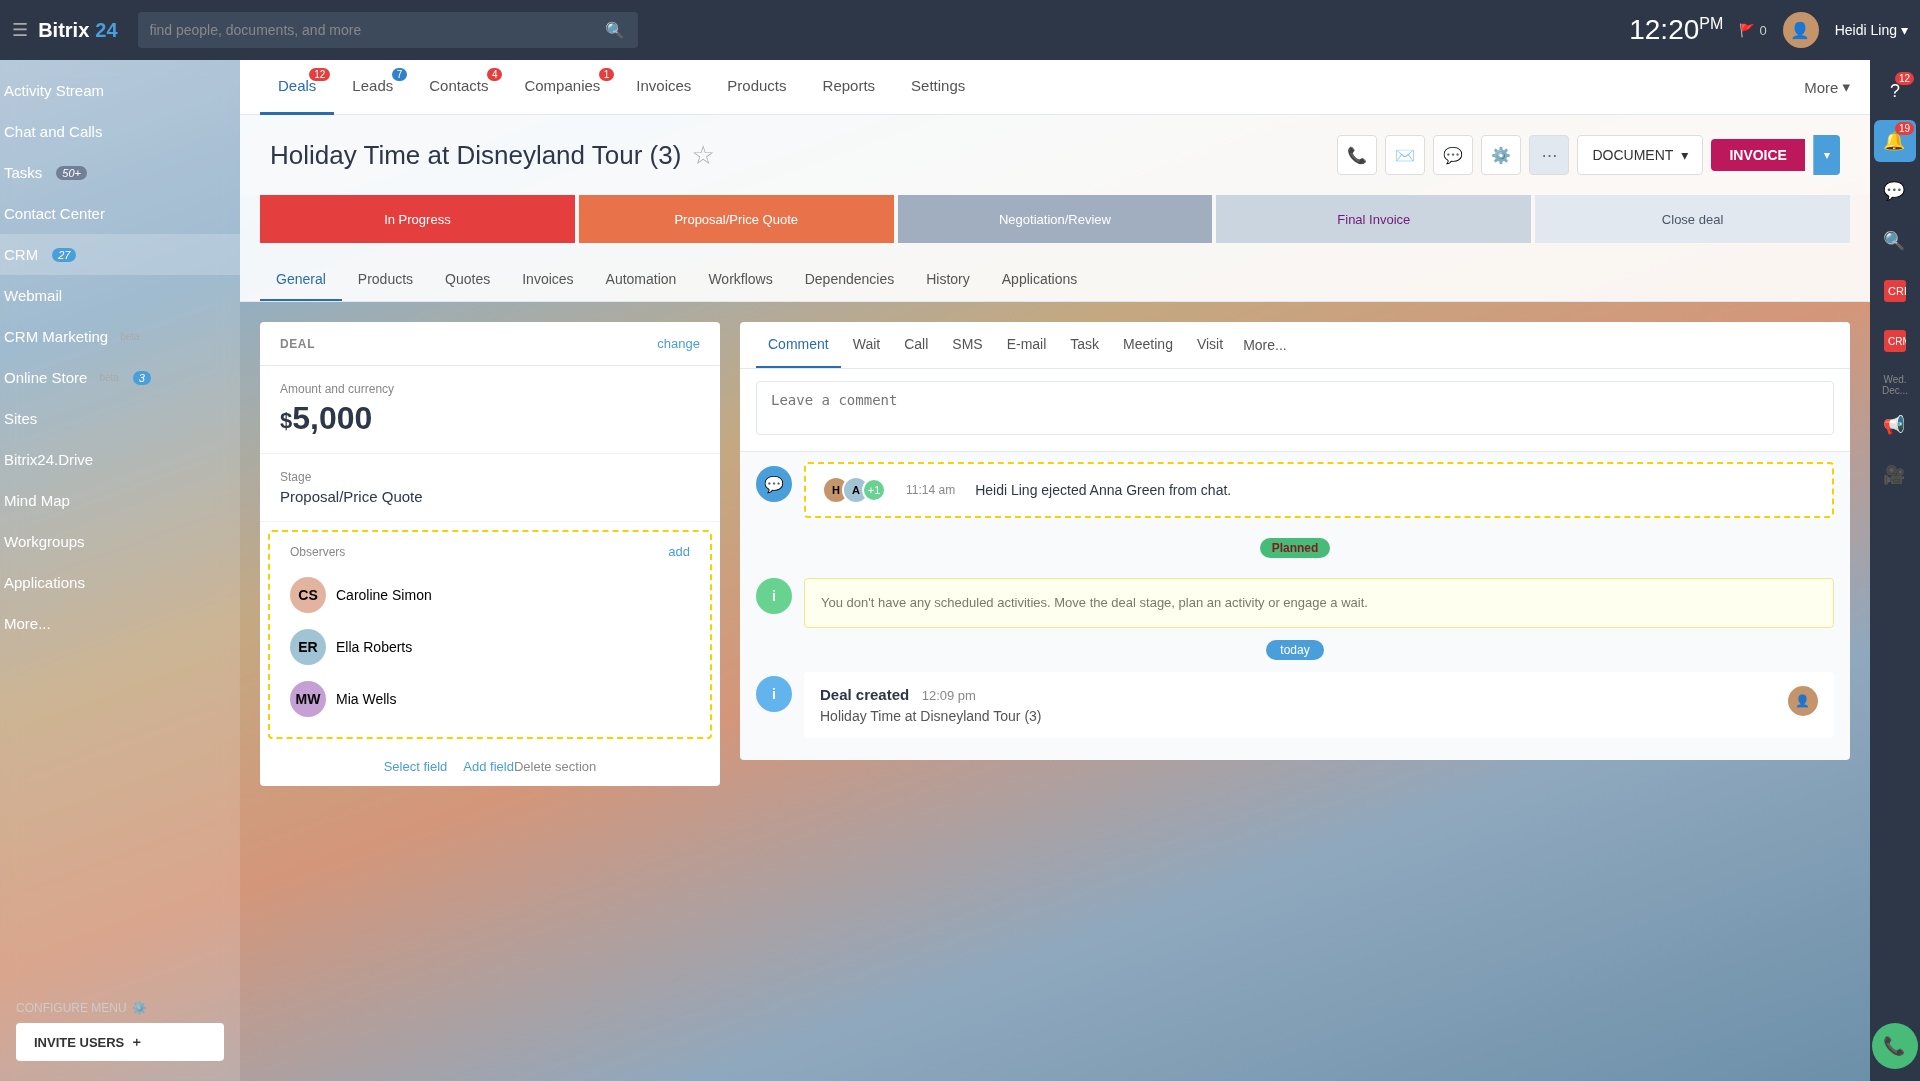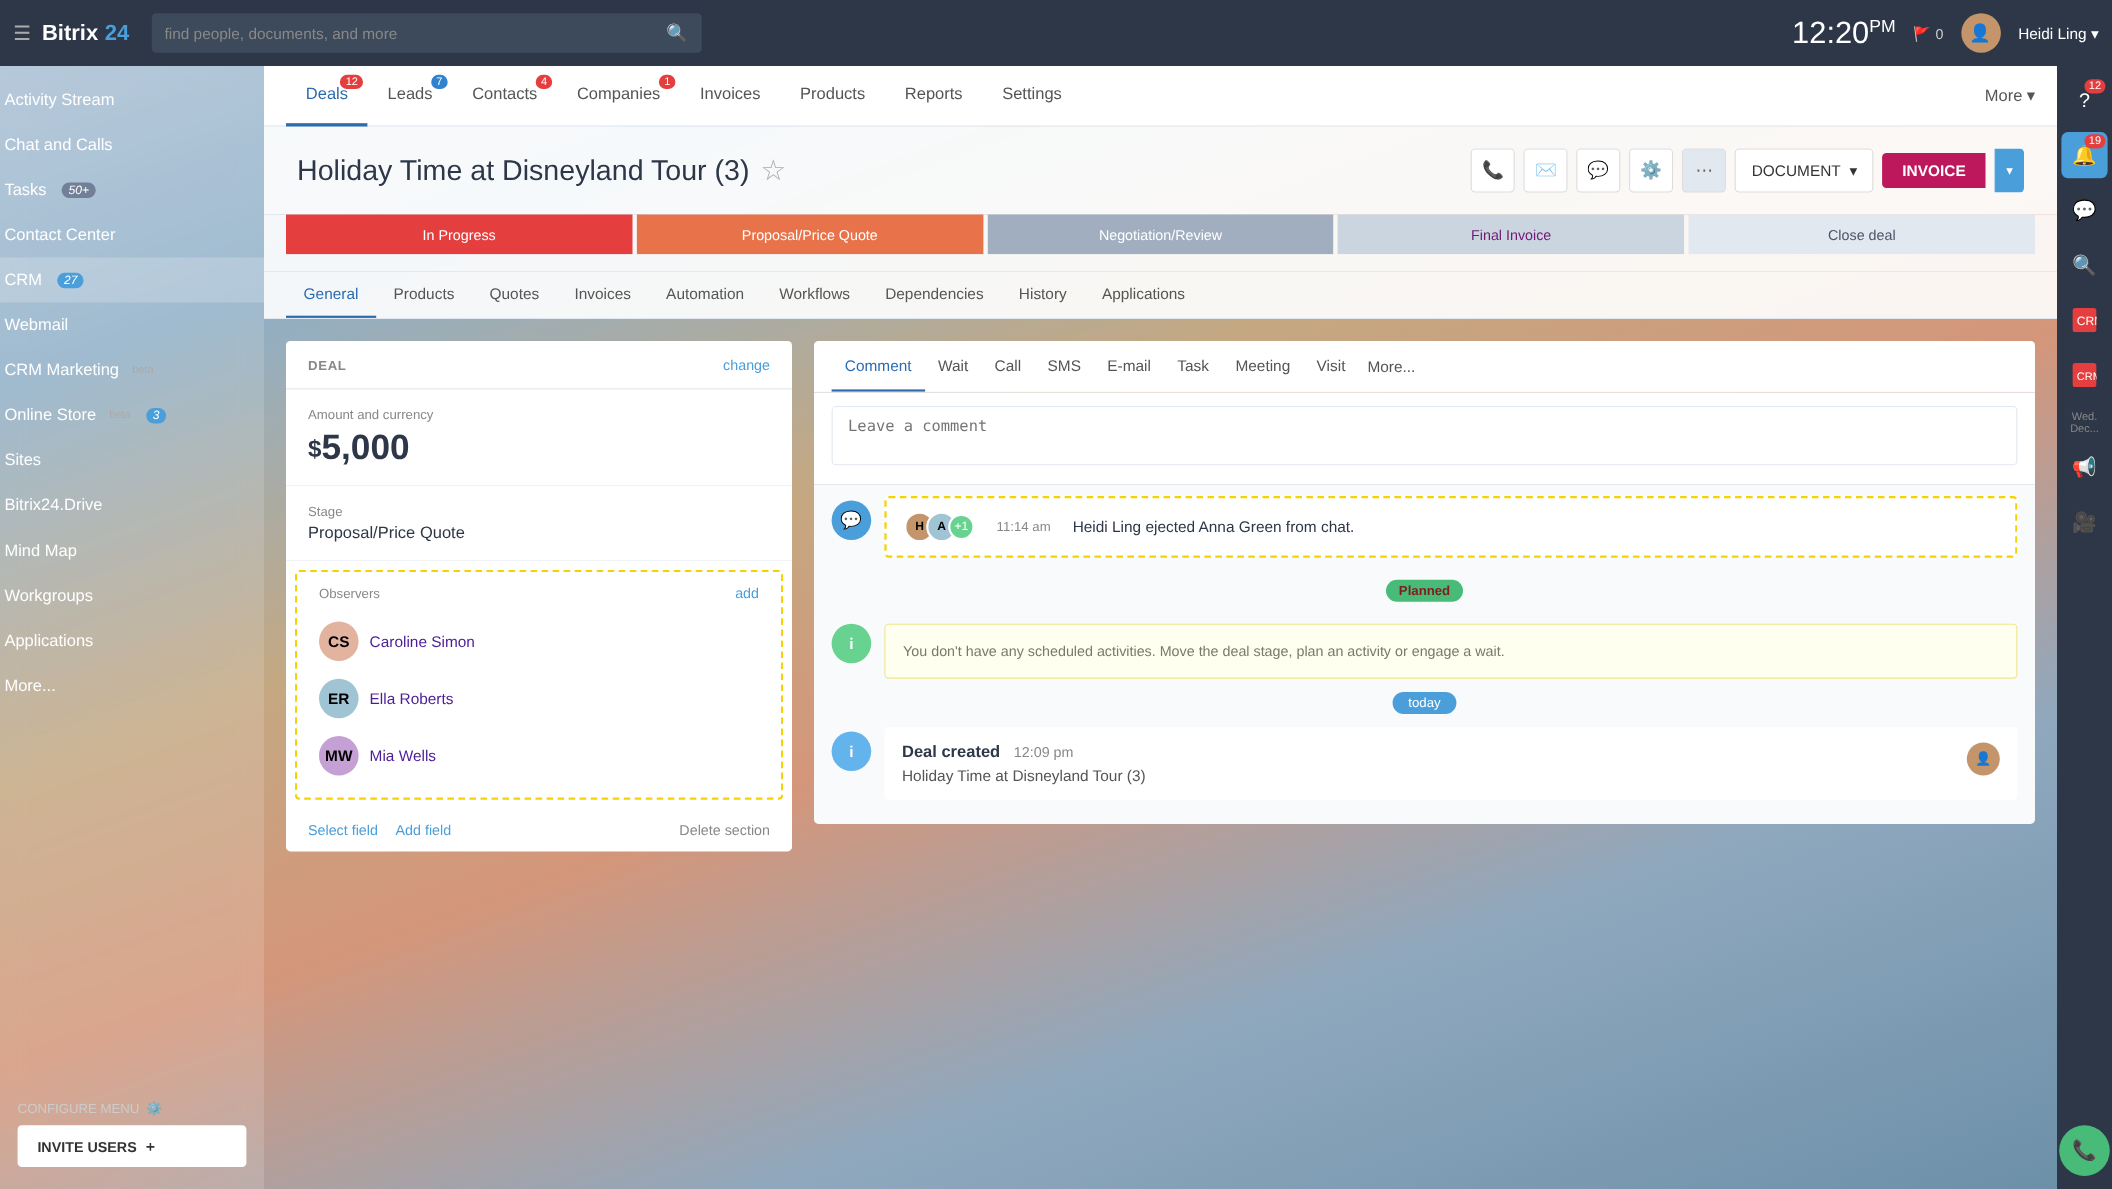--- a/index.html
+++ b/index.html
@@ -214,21 +214,21 @@
     }
 
     
     .stages-bar {
       display: flex;
       background: rgba(255,255,255,0.9);
       padding: 0 20px 16px;
     }
     .stage {
       flex: 1;
-      height: 36px;
+      height: 48px;
       display: flex;
       align-items: center;
       justify-content: center;
       font-size: 13px;
       font-weight: 500;
       color: white;
       cursor: pointer;
       position: relative;
       margin-right: 4px;
     }
@@ -303,30 +303,30 @@
     .observer-item {
       display: flex;
       align-items: center;
       gap: 10px;
       padding: 8px 0;
     }
     .observer-avatar {
       width: 36px; height: 36px; border-radius: 50%; overflow: hidden;
       display: flex; align-items: center; justify-content: center; font-size: 14px; font-weight: 600;
     }
-    .observer-name { font-size: 14px; color: #4c1d95; }
+    .observer-name { font-size: 14px; color: #000000; }
     .av-caroline { background: #e2b4a0; }
     .av-ella { background: #a0c4d4; }
     .av-mia { background: #c4a0d4; }
 
     
     .panel-footer {
       padding: 12px 20px;
       display: flex;
-      justify-content: space-between;
+      justify-content: center;
     }
     .panel-footer-links { display: flex; gap: 16px; }
     .footer-link { color: #4a9eda; font-size: 13px; cursor: pointer; }
     .delete-link { color: #888; font-size: 13px; cursor: pointer; }
 
     
     .activity-panel {
       flex: 1;
       margin-left: 20px;
     }

